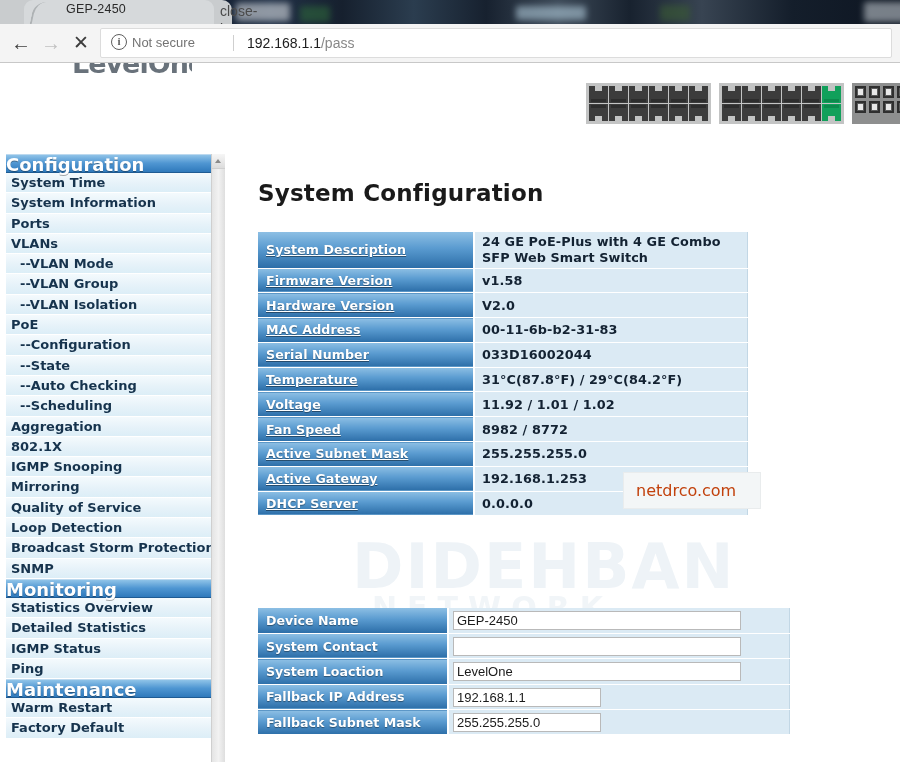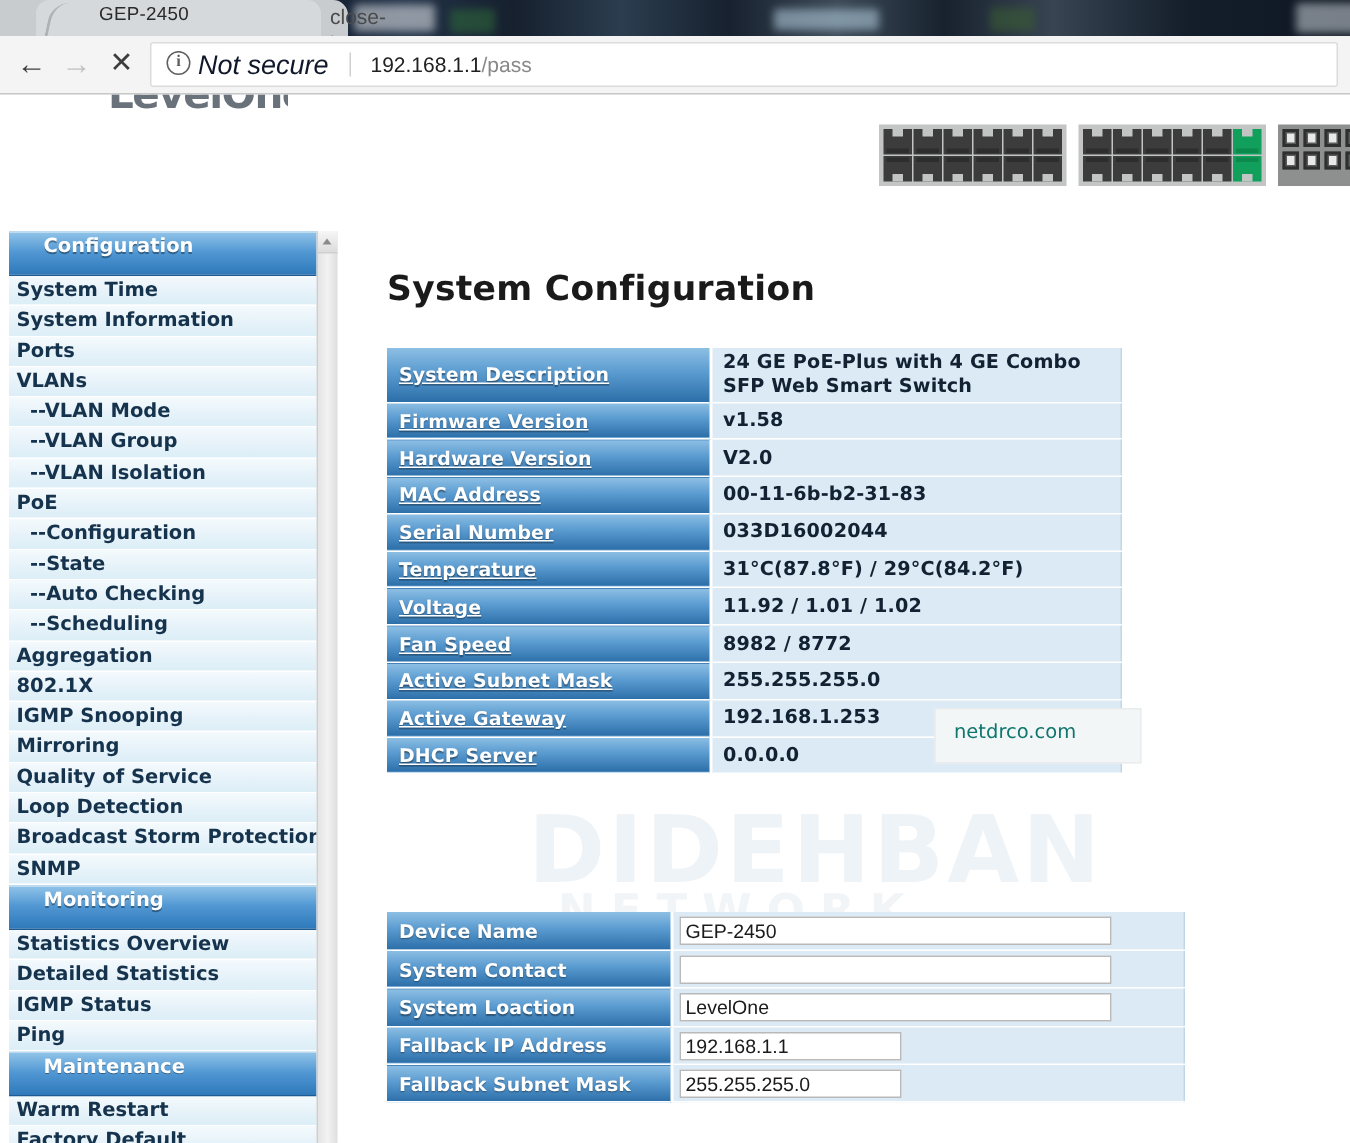--- a/index.html
+++ b/index.html
@@ -115,24 +115,23 @@
     font-size: 11px;
     font-weight: bold;
     color: #5e5e5e;
     text-align: center;
     line-height: 13px;
     font-family: "Liberation Serif", serif;
   }
   .omni-notsecure {
     position: absolute;
     left: 31px; top: 5px;
-    font-size: 18px;
-    color: #0f172a;
+    font-size: 13px;
+    color: #737373;
     line-height: 18px;
-    font-style: italic;
   }
   .omni-sep {
     position: absolute;
     left: 132px; top: 6px;
     width: 1px; height: 16px;
     background: #cfcfcf;
   }
   .omni-url {
     position: absolute;
     left: 146px; top: 5px;
@@ -267,29 +266,29 @@
   
   .sidebar {
     position: absolute;
     left: 6px; top: 92px;
     width: 205px;
     z-index: 8;
     background: linear-gradient(180deg,#eef7fb 0%, #e2f0f7 100%);
     font-family: "DejaVu Sans", sans-serif;
   }
   .menu-header {
-    height: 30px;
+    height: 19px;
     background: linear-gradient(180deg,#8fc3e8 0%, #4f96d2 48%, #2f79bb 100%);
     border-top: 1px solid #bcd9ef;
     border-bottom: 1px solid #1e5b93;
     color: #ffffff;
-    font-size: 13px;
+    font-size: 18px;
     font-weight: bold;
     line-height: 19px;
-    padding-left: 23px;
+    padding-left: 0;
     box-sizing: border-box;
     text-shadow: 0 1px 0 rgba(0,0,0,.35);
   }
   .menu-item {
     height: 20.3px;
     line-height: 20.3px;
     font-size: 13px;
     font-weight: bold;
     color: #16334d;
     padding-left: 5px;
@@ -437,22 +436,22 @@
     left: 623px; top: 410px;
     width: 138px; height: 37px;
     background: #f3f6f7;
     z-index: 20;
     border: 1px solid #e9eced;
     box-sizing: border-box;
   }
   .tooltip-box span {
     position: absolute;
     left: 12px; top: 8px;
-    font-size: 13px;
-    color: #0f766e;
+    font-size: 16px;
+    color: #c2410c;
     font-family: "DejaVu Sans", sans-serif;
     text-align: center;
   }
 </style>
 </head>
 <body>
 
 <div id="browser-chrome">
 
   <div class="desktop-backdrop">

